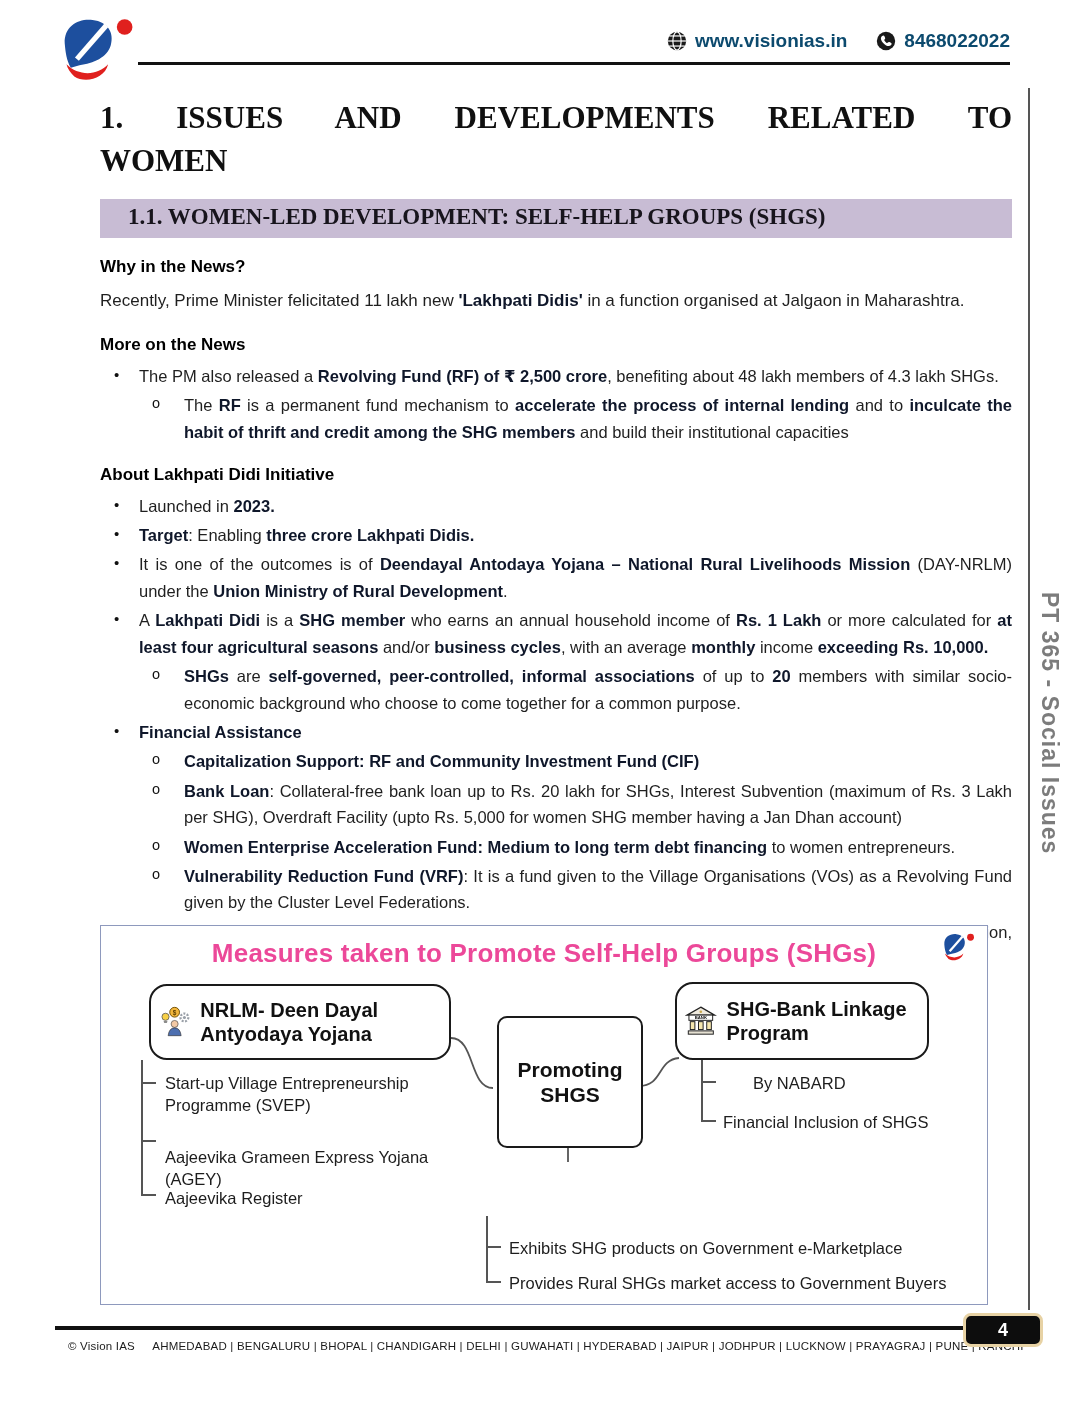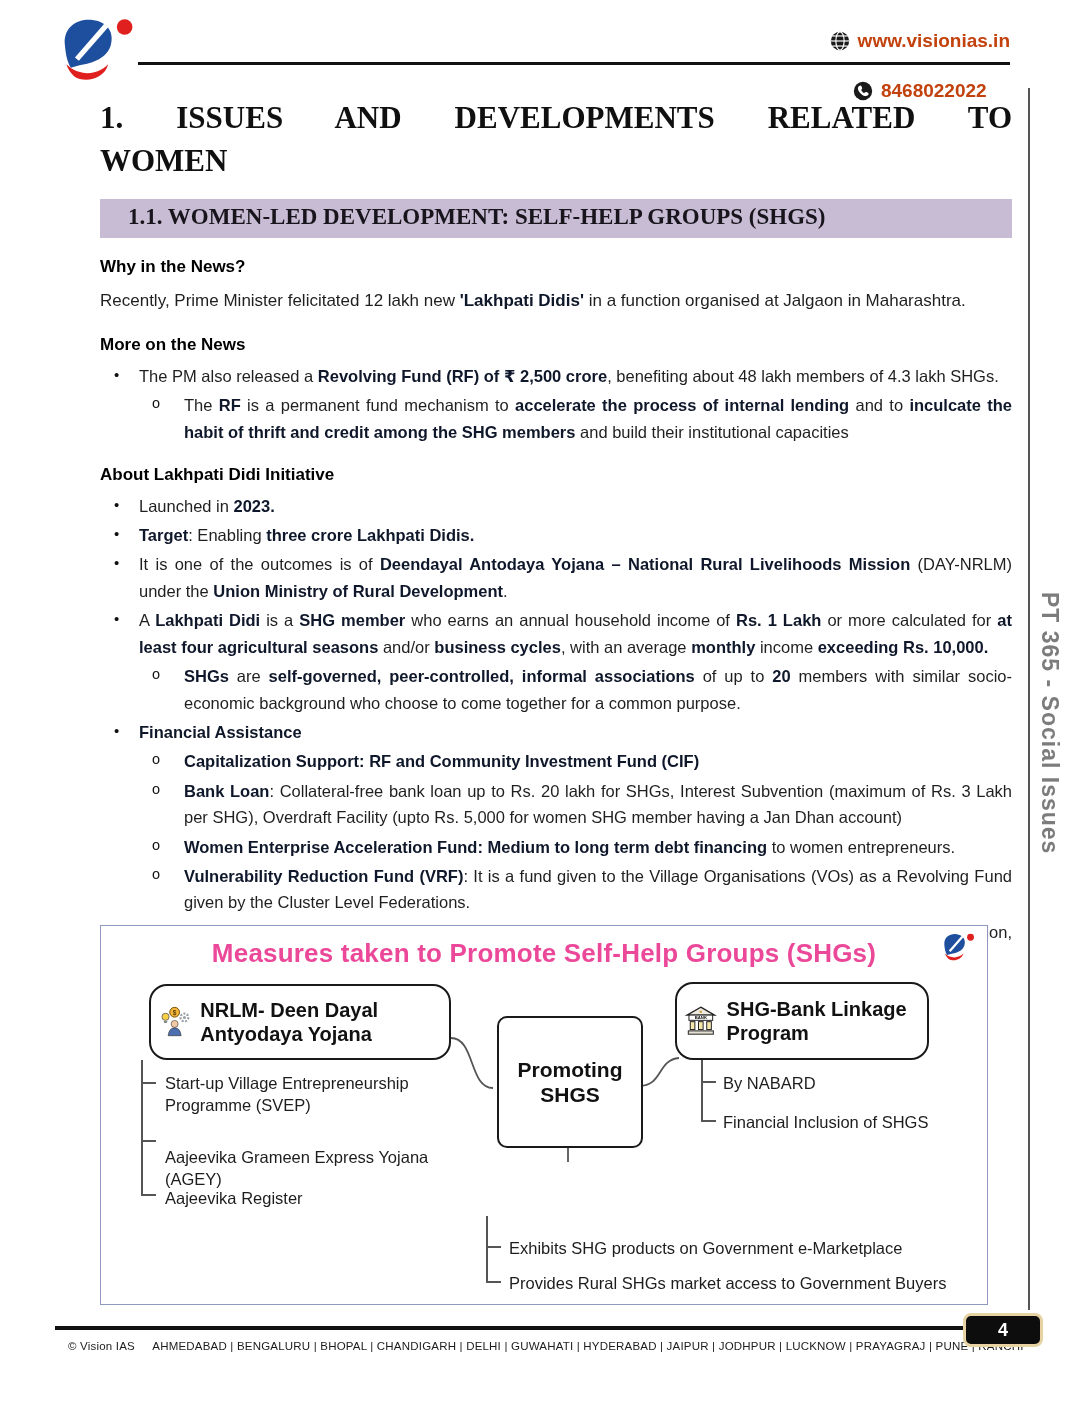--- a/index.html
+++ b/index.html
@@ -3,21 +3,21 @@
 <meta charset="utf-8">
 <style>
   * { margin:0; padding:0; box-sizing:border-box; }
   html,body { width:1088px; height:1408px; background:#ffffff; overflow:hidden;
     font-family:"Liberation Sans","DejaVu Sans",sans-serif; color:#1f1f1f; }
   .page { position:relative; width:1088px; height:1408px; background:#fff; }
 
   
   .logo { position:absolute; left:52px; top:14px; width:88px; height:66px; }
   .hdr-right { position:absolute; right:78px; top:30px; display:flex; gap:28px;
-    align-items:center; font-size:19px; font-weight:600; color:#c2410c;flex-direction:column; }
+    align-items:center; font-size:19px; font-weight:600; color:#0c4a6e; }
   .hdr-item { display:flex; align-items:center; gap:7px; }
   .hdr-line { position:absolute; left:138px; right:78px; top:62px; height:3px; background:#111; }
 
   
   .content { position:absolute; left:100px; top:96px; width:912px; }
   .doc-title { font-family:"Liberation Serif",serif; font-weight:700; font-size:31px;
     color:#101010; line-height:1.4; }
   .doc-title .tl1 { text-align:justify; text-align-last:justify; }
   .section-bar { margin-top:16px; background:#c8bcd4; padding:5px 28px 8px;
     font-family:"Liberation Serif",serif; font-weight:700; font-size:23px; color:#17141c; }
@@ -97,21 +97,21 @@
 
   <div class="content">
     <div class="doc-title">
       <div class="tl1">1. ISSUES AND DEVELOPMENTS RELATED TO</div>
       <div class="tl2">WOMEN</div>
     </div>
 
     <div class="section-bar">1.1. WOMEN-LED DEVELOPMENT: SELF-HELP GROUPS (SHGS)</div>
 
     <div class="h3">Why in the News?</div>
-    <p class="para"><span>Recently, Prime Minister felicitated 12 lakh new </span><span class="b">'Lakhpati Didis'</span><span> in a function organised at Jalgaon in Maharashtra.</span></p>
+    <p class="para"><span>Recently, Prime Minister felicitated 11 lakh new </span><span class="b">'Lakhpati Didis'</span><span> in a function organised at Jalgaon in Maharashtra.</span></p>
 
     <div class="h3">More on the News</div>
 
     <div class="brow l1">
       <span class="marker">•</span>
       <div class="btext"><span>The PM also released a </span><span class="b">Revolving Fund (RF) of ₹ 2,500 crore</span><span>, benefiting about 48 lakh members of 4.3 lakh SHGs.</span></div>
     </div>
     <div class="brow l2">
       <span class="marker">o</span>
       <div class="btext"><span>The </span><span class="b">RF</span><span> is a permanent fund mechanism to </span><span class="b">accelerate the process of internal lending</span><span> and to </span><span class="b">inculcate the habit of thrift and credit among the SHG members</span><span> and build their institutional capacities</span></div>
@@ -217,21 +217,21 @@
     <div class="tick" style="left:40px; top:156px;"></div>
     <div class="tick" style="left:40px; top:214px;"></div>
     <div class="tick" style="left:40px; top:268px;"></div>
     <div class="ditem" style="left:64px; top:146px; width:300px;">Start-up Village Entrepreneurship Programme (SVEP)</div>
     <div class="ditem" style="left:64px; top:220px; width:300px;">Aajeevika Grameen Express Yojana (AGEY)</div>
     <div class="ditem" style="left:64px; top:261px; width:300px;">Aajeevika Register</div>
 
     <div class="vline" style="left:600px; top:134px; height:62px;"></div>
     <div class="tick" style="left:600px; top:155px;"></div>
     <div class="tick" style="left:600px; top:194px;"></div>
-    <div class="ditem" style="left:622px; top:146px; width:250px;">By NABARD</div>
+    <div class="ditem" style="left:652px; top:146px; width:250px;">By NABARD</div>
     <div class="ditem" style="left:622px; top:185px; width:250px;">Financial Inclusion of SHGS</div>
 
     <div class="vline" style="left:385px; top:290px; height:67px;"></div>
     <div class="tick" style="left:385px; top:320px;"></div>
     <div class="tick" style="left:385px; top:355px;"></div>
     <div class="ditem" style="left:408px; top:311px; width:470px;">Exhibits SHG products on Government e-Marketplace</div>
     <div class="ditem" style="left:408px; top:346px; width:470px;">Provides Rural SHGs market access to Government Buyers</div>
   </div>
 
   <div class="side-rule"></div>

